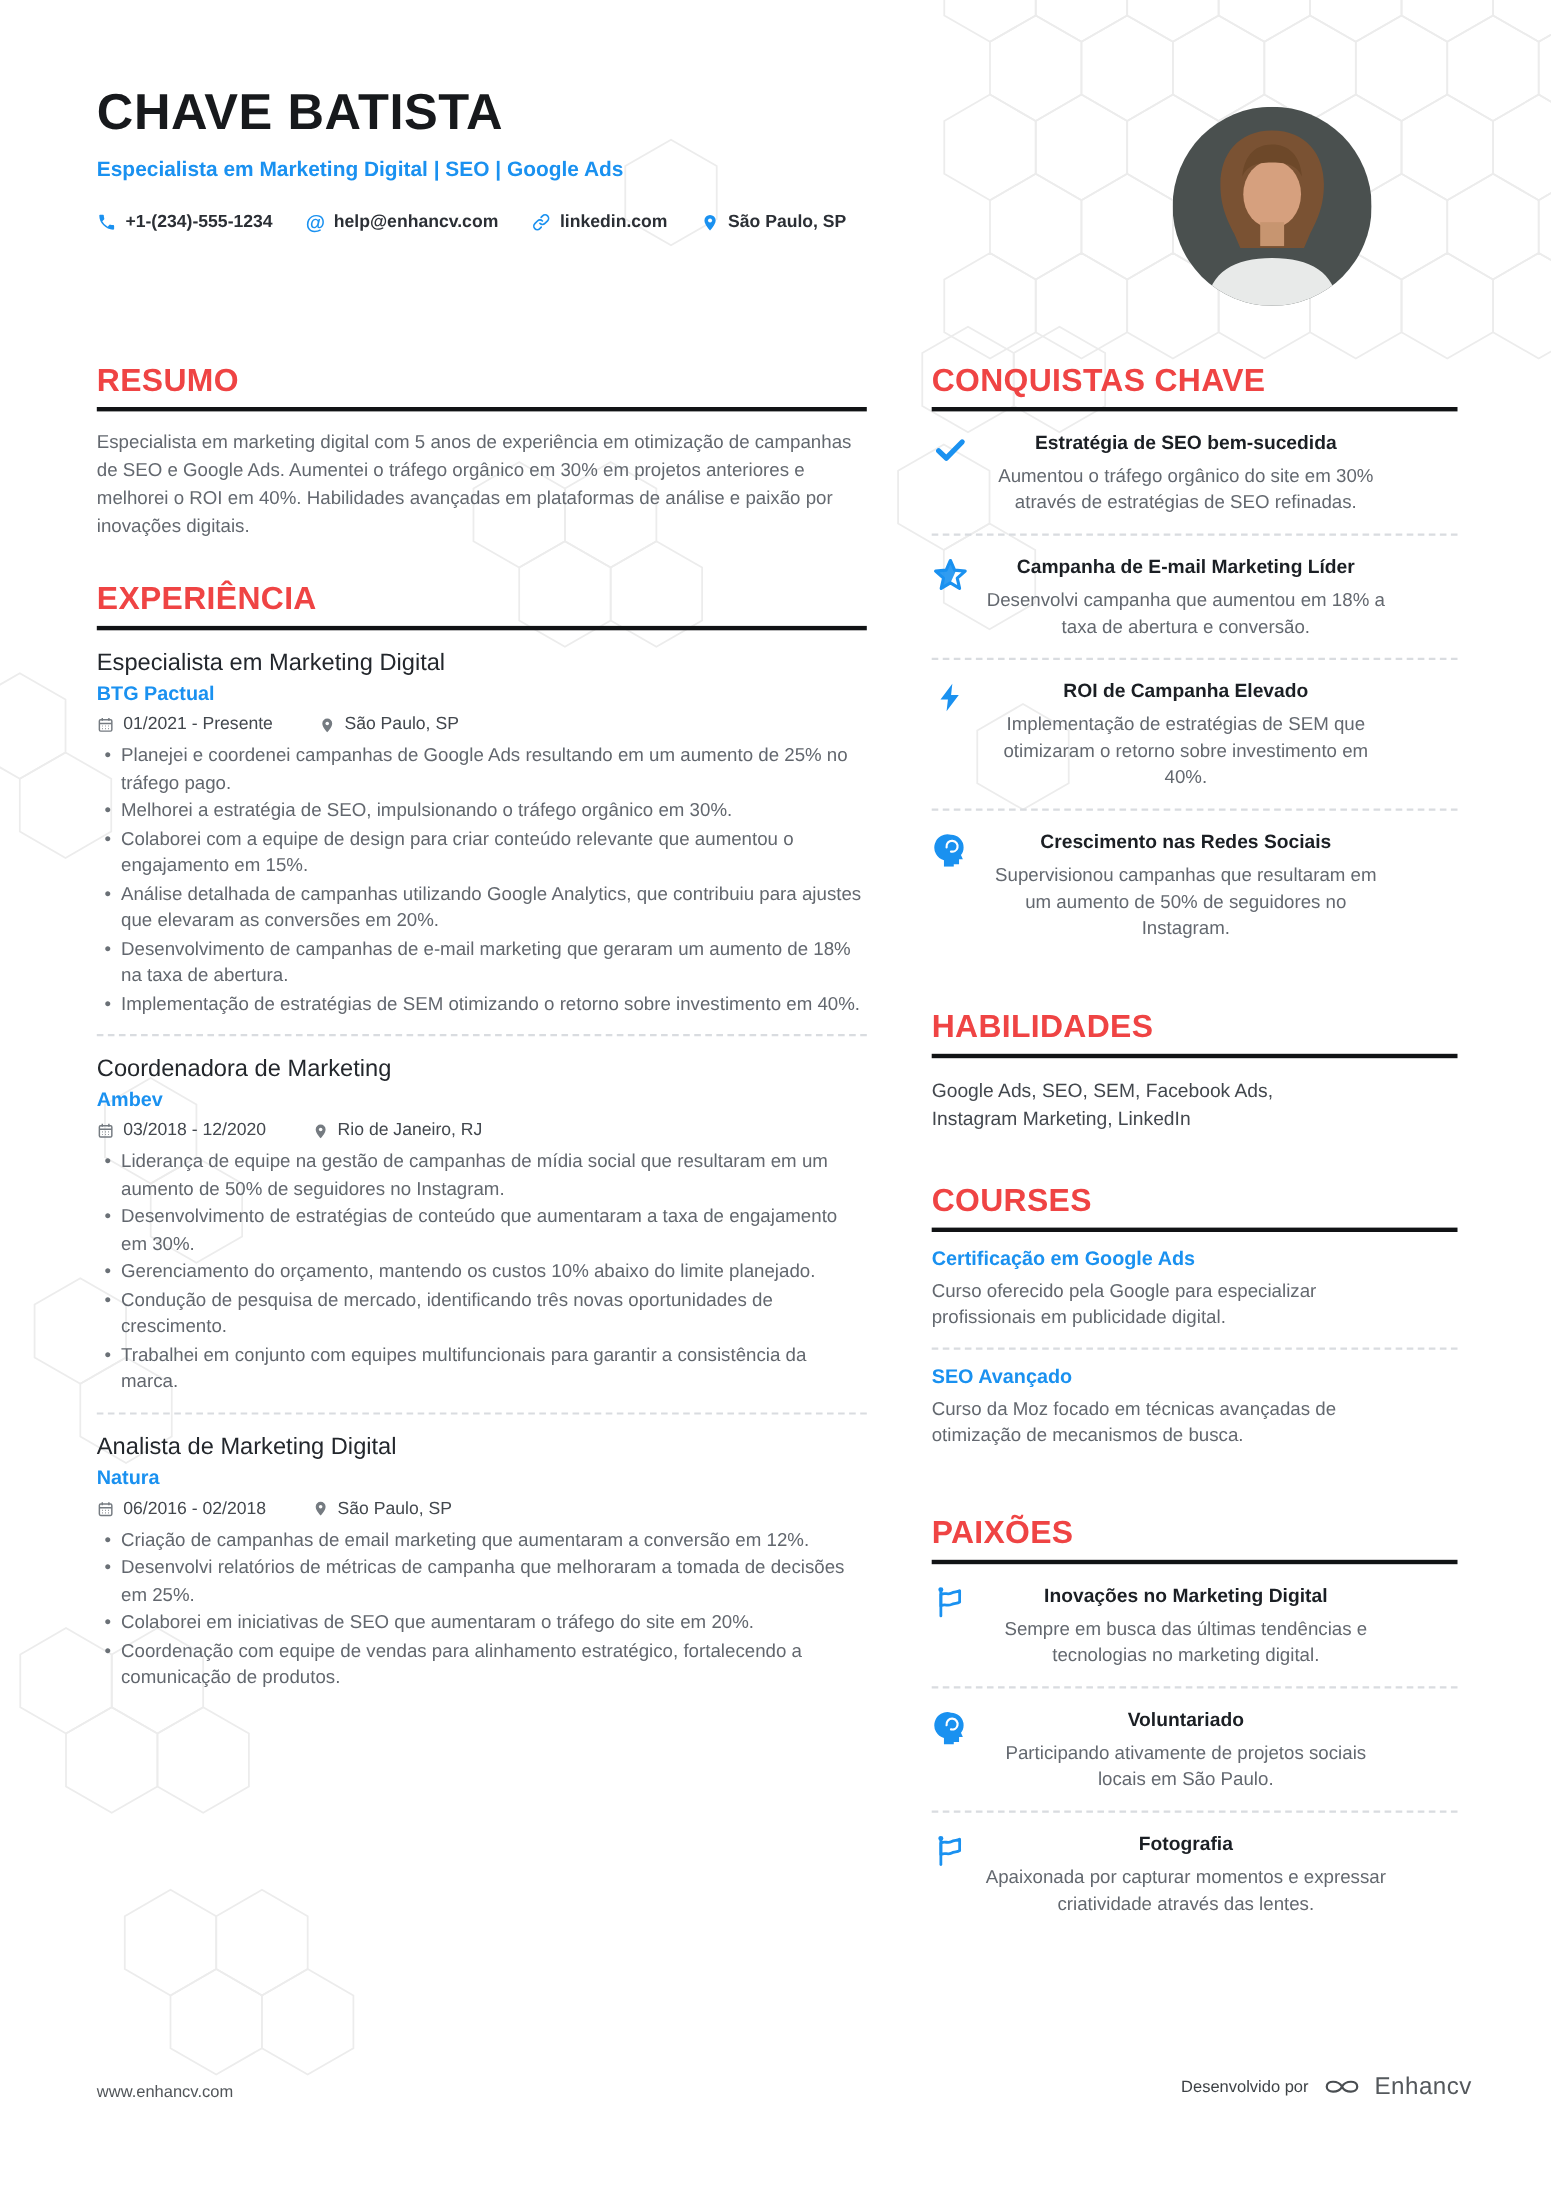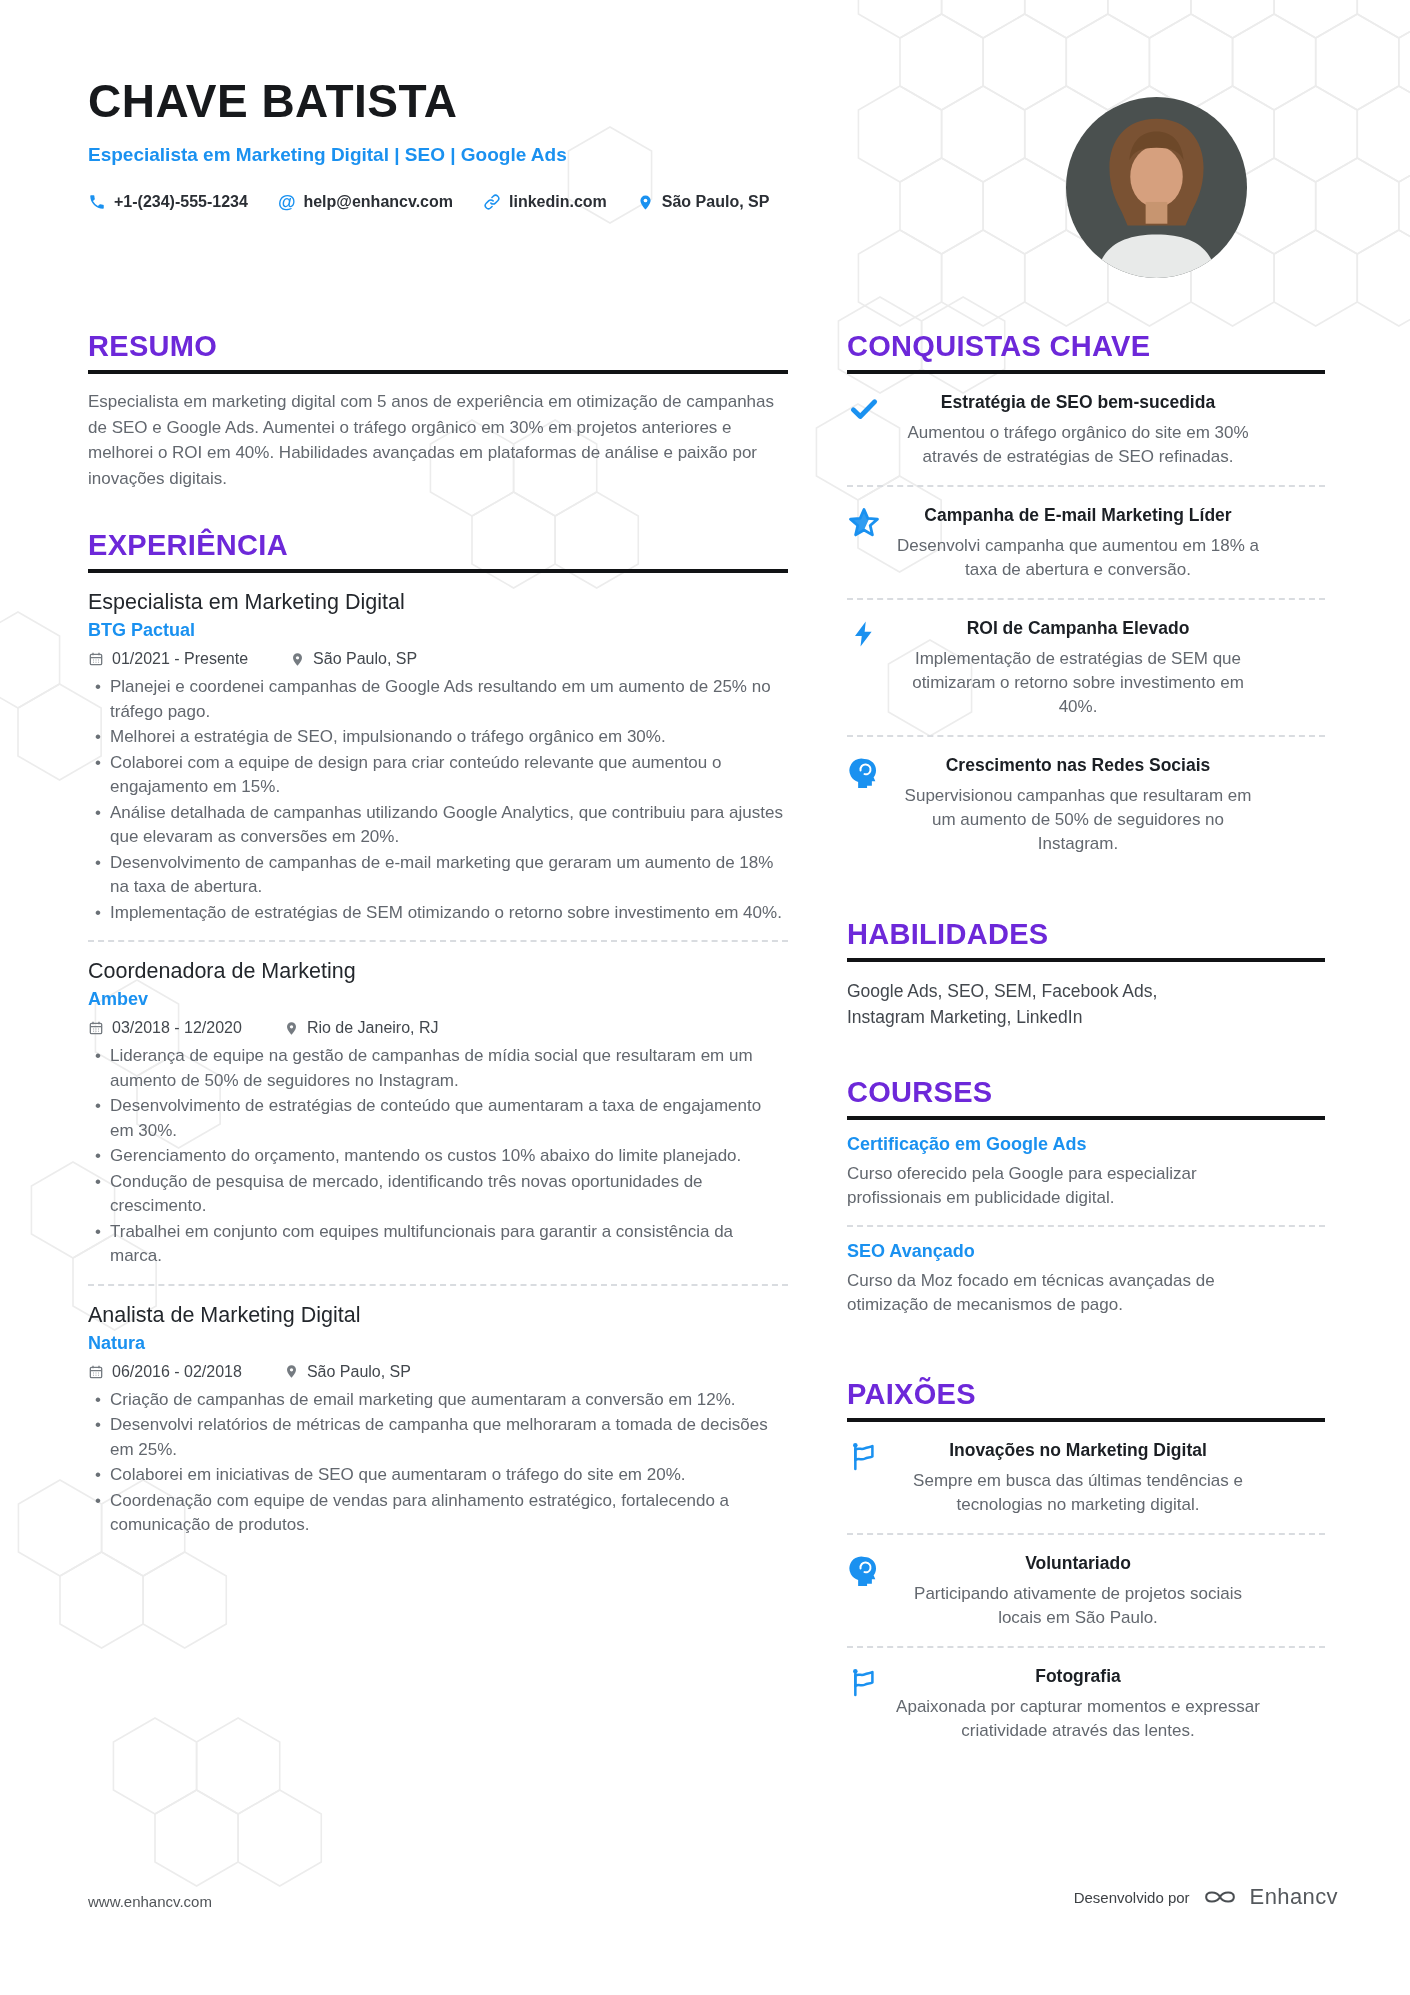--- a/index.html
+++ b/index.html
@@ -19,21 +19,21 @@
   .at-glyph{color:#1a91f0;font-size:18px;font-weight:700;line-height:1;}
   .photo{position:absolute;left:1066px;top:97px;width:181px;height:181px;border-radius:50%;
          overflow:hidden;z-index:2;}
   .photo svg{display:block;}
 
   
   .col{position:absolute;top:330px;}
   .col-left{left:88px;width:700px;}
   .col-right{left:847px;width:478px;}
 
-  h2.sec{margin:0;font-size:29px;font-weight:700;letter-spacing:.3px;color:#6d28d9;}
+  h2.sec{margin:0;font-size:29px;font-weight:700;letter-spacing:.3px;color:#ef4444;}
   .sec-rule{border:0;border-top:4px solid #111315;margin:7px 0 0 0;}
 
   .resumo-text{margin:15px 0 0 0;font-size:17px;line-height:25.5px;color:#63686f;}
 
   .section-exp{margin-top:38px;}
   .job-title{margin-top:17px;font-size:21.5px;font-weight:400;color:#23272c;}
   .company{margin-top:5px;font-size:18px;font-weight:700;color:#1a91f0;}
   .meta{margin-top:9px;display:flex;align-items:center;gap:42px;font-size:16px;color:#42474d;}
   .meta-item{display:flex;align-items:center;gap:8px;}
   .bullets{margin:7px 0 0 0;padding:0;list-style:none;font-size:17px;line-height:24.5px;color:#62676e;}
@@ -339,21 +339,21 @@
         <h2 class="sec">COURSES</h2>
         <hr class="sec-rule">
 
         <div class="course">
           <div class="course-title">Certificação em Google Ads</div>
           <div class="course-text">Curso oferecido pela Google para especializar profissionais em publicidade digital.</div>
         </div>
         <hr class="rc-divider">
         <div class="course">
           <div class="course-title">SEO Avançado</div>
-          <div class="course-text">Curso da Moz focado em técnicas avançadas de otimização de mecanismos de pago.</div>
+          <div class="course-text">Curso da Moz focado em técnicas avançadas de otimização de mecanismos de busca.</div>
         </div>
       </section>
 
       <section class="rc-gap">
         <h2 class="sec">PAIXÕES</h2>
         <hr class="sec-rule">
 
         <div class="rc-item">
           <span class="rc-icon">
             <svg width="32" height="32" viewBox="0 0 24 24" fill="none" stroke="#1a91f0" stroke-width="1.9" stroke-linejoin="round" stroke-linecap="round">

